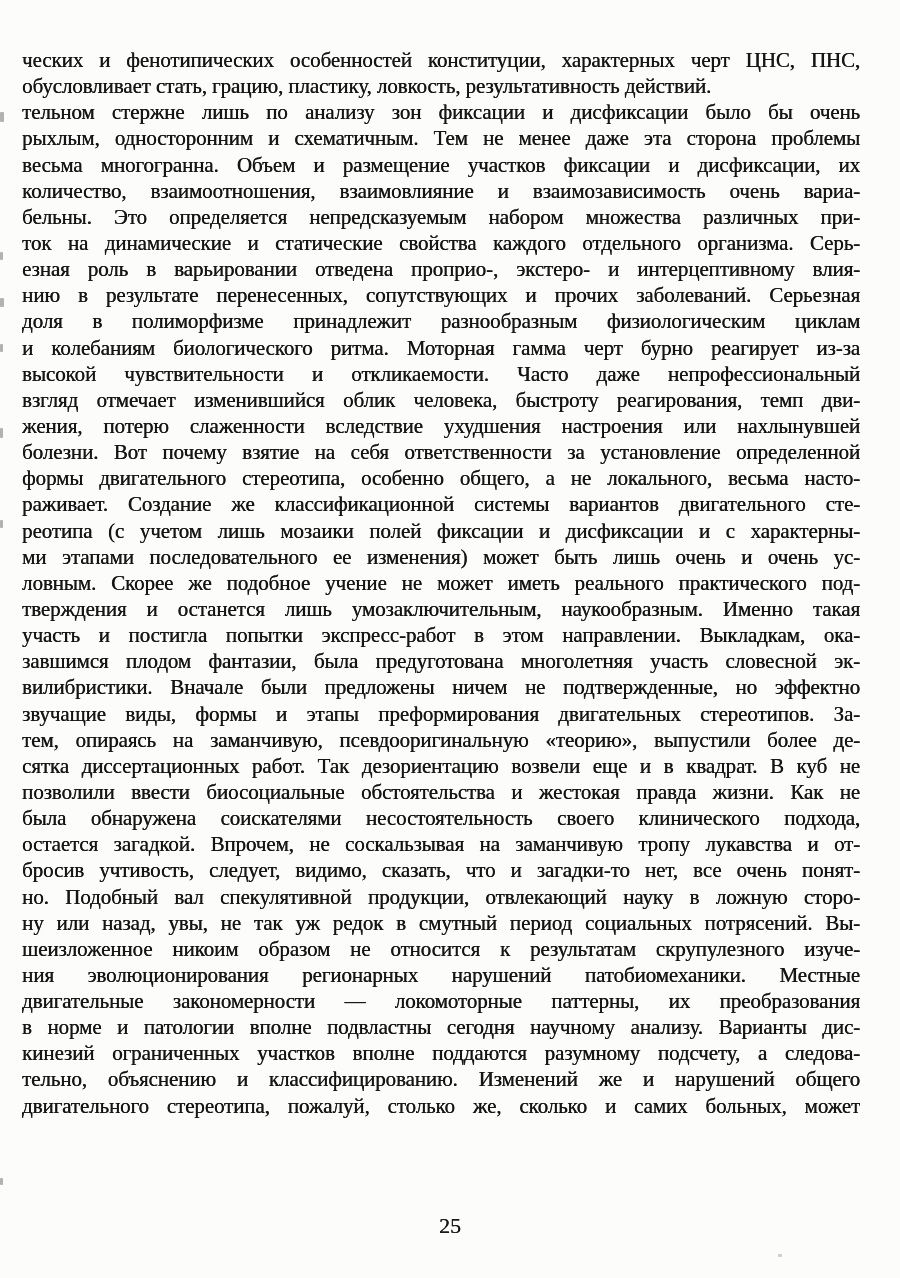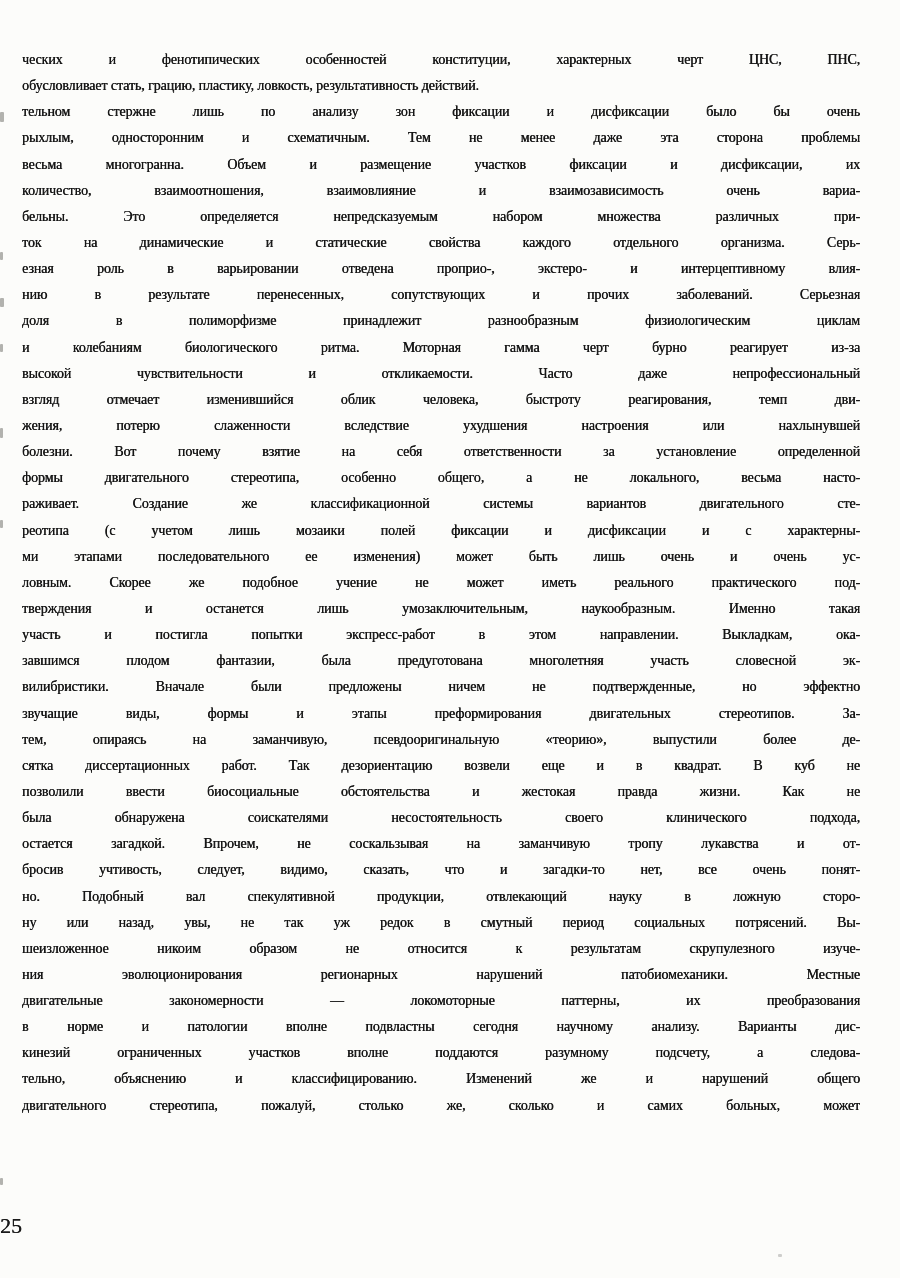--- a/index.html
+++ b/index.html
@@ -12,38 +12,39 @@
   }
   .page {
     position: absolute; inset: 0;
     background: #fcfcfa;
   }
   .textblock {
     position: absolute;
     left: 22px; top: 47px;
     width: 838px;
     color: #161616;
-    font-size: 14px;
+    font-size: 21px;
     line-height: 26.15px;
     letter-spacing: -0.1px;
     text-shadow: 0.35px 0 0 currentColor; 
   }
   .line {
     height: 26.15px;
     overflow: hidden;
     text-align: justify;
     text-align-last: justify;
     white-space: nowrap; 
     white-space: normal;
   }
   .line.parend { text-align-last: left; }
   .line.indent { text-indent: 62px; }
   .pagenum {
     position: absolute;
     left: 0; top: 1213px; width: 900px;
+    text-align: center;
     color: #1a1a1a;
     font-size: 22px;
     text-shadow: 0.3px 0 0 currentColor;
   }
   
   .speck {
     position: absolute;
     background: #8a8a86;
     opacity: 0.65;
     border-radius: 1px;

